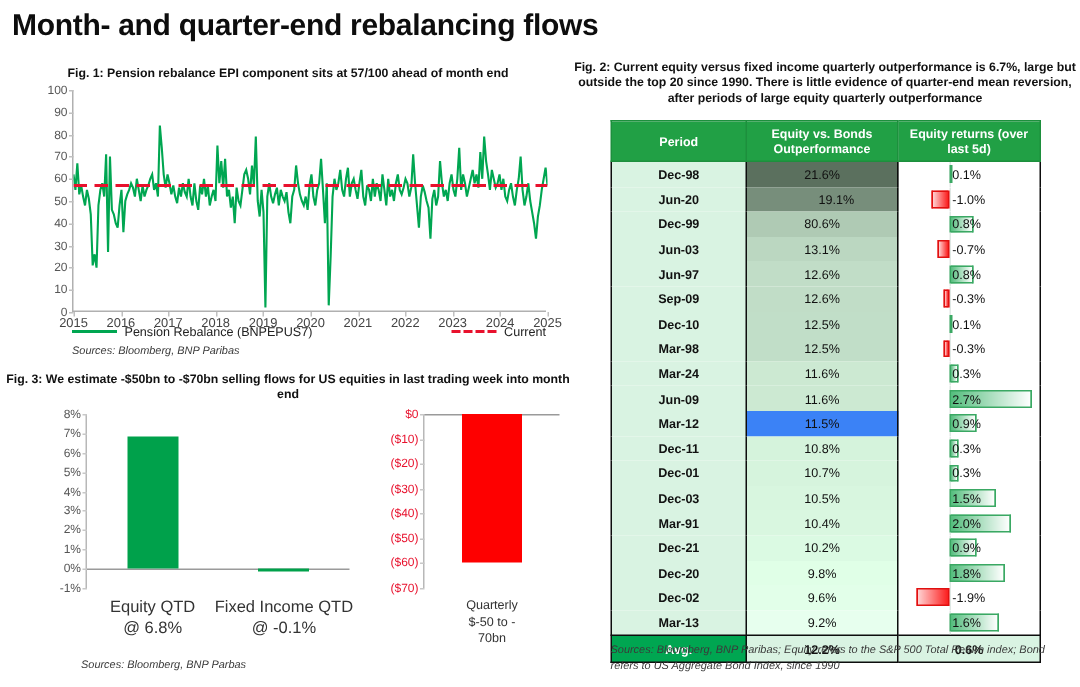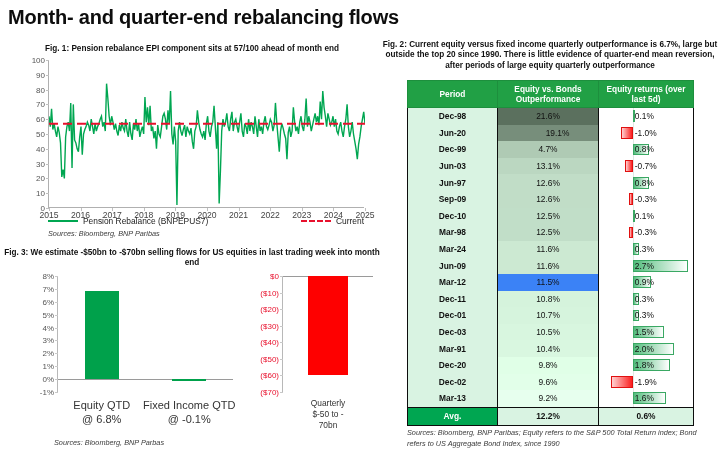--- a/index.html
+++ b/index.html
@@ -292,21 +292,21 @@
             <td class="r-ret">
               <div class="bar-wrap">
                 <div class="zline" style="left: 36%;"></div>
                 <div class="bar-neg" style="left: 23.7333%; width: 12.2667%;"></div>
                 <span class="ret-val">-1.0%</span>
               </div>
             </td>
           </tr>
           <tr>
             <td class="r-period">Dec-99</td>
-            <td class="r-perf" style="background: rgb(175, 202, 180);">4.7%</td>
+            <td class="r-perf" style="background: rgb(175, 202, 180);">80.6%</td>
             <td class="r-ret">
               <div class="bar-wrap">
                 <div class="zline" style="left: 36%;"></div>
                 <div class="bar-pos" style="left: 36%; width: 17.4459%;"></div>
                 <span class="ret-val">0.8%</span>
               </div>
             </td>
           </tr>
           <tr>
             <td class="r-period">Jun-03</td>
@@ -430,20 +430,31 @@
             </td>
           </tr>
           <tr>
             <td class="r-period">Mar-91</td>
             <td class="r-perf" style="background: rgb(217, 247, 224);">10.4%</td>
             <td class="r-ret">
               <div class="bar-wrap">
                 <div class="zline" style="left: 36%;"></div>
                 <div class="bar-pos" style="left: 36%; width: 43.6148%;"></div>
                 <span class="ret-val">2.0%</span>
+              </div>
+            </td>
+          </tr>
+          <tr>
+            <td class="r-period">Dec-21</td>
+            <td class="r-perf" style="background: rgb(219, 250, 227);">10.2%</td>
+            <td class="r-ret">
+              <div class="bar-wrap">
+                <div class="zline" style="left: 36%;"></div>
+                <div class="bar-pos" style="left: 36%; width: 19.6267%;"></div>
+                <span class="ret-val">0.9%</span>
               </div>
             </td>
           </tr>
           <tr>
             <td class="r-period">Dec-20</td>
             <td class="r-perf" style="background: rgb(224, 255, 231);">9.8%</td>
             <td class="r-ret">
               <div class="bar-wrap">
                 <div class="zline" style="left: 36%;"></div>
                 <div class="bar-pos" style="left: 36%; width: 39.2533%;"></div>

